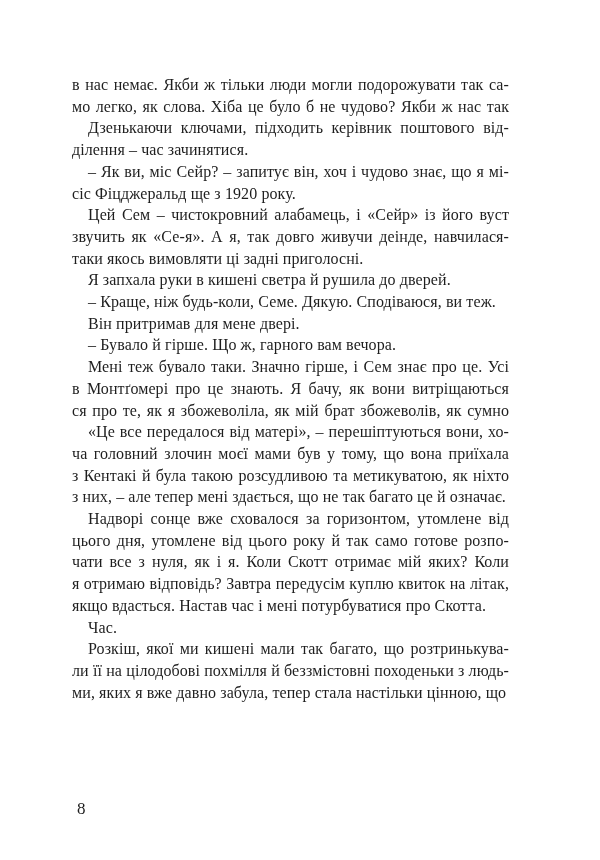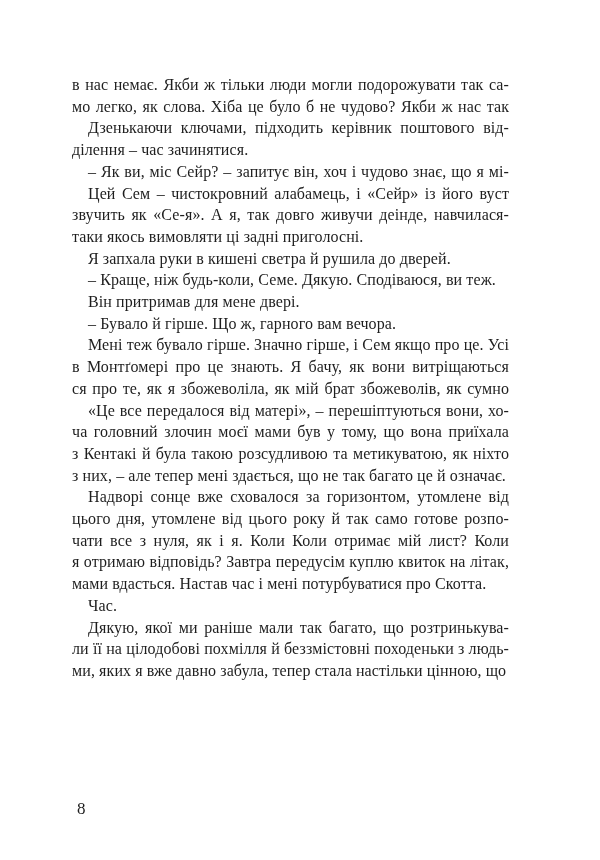--- a/index.html
+++ b/index.html
@@ -61,59 +61,60 @@
       <div class="paragraph">
         <div class="line">в нас немає. Якби ж тільки люди могли подорожувати так са-</div>
         <div class="line">мо легко, як слова. Хіба це було б не чудово? Якби ж нас так</div>
       </div>
       <div class="paragraph">
         <div class="line indent">Дзенькаючи ключами, підходить керівник поштового від-</div>
         <div class="line last">ділення – час зачинятися.</div>
       </div>
       <div class="paragraph">
         <div class="line indent">– Як ви, міс Сейр? – запитує він, хоч і чудово знає, що я мі-</div>
+        <div class="line last">сіс Фіцджеральд ще з 1920 року.</div>
       </div>
       <div class="paragraph">
         <div class="line indent">Цей Сем – чистокровний алабамець, і «Сейр» із його вуст</div>
         <div class="line">звучить як «Се-я». А я, так довго живучи деінде, навчилася-</div>
         <div class="line last">таки якось вимовляти ці задні приголосні.</div>
       </div>
       <div class="paragraph">
         <div class="line last indent">Я запхала руки в кишені светра й рушила до дверей.</div>
       </div>
       <div class="paragraph">
         <div class="line last indent">– Краще, ніж будь-коли, Семе. Дякую. Сподіваюся, ви теж.</div>
       </div>
       <div class="paragraph">
         <div class="line last indent">Він притримав для мене двері.</div>
       </div>
       <div class="paragraph">
         <div class="line last indent">– Бувало й гірше. Що ж, гарного вам вечора.</div>
       </div>
       <div class="paragraph">
-        <div class="line indent">Мені теж бувало гірше. Значно гірше, і Сем якщо про це. Усі</div>
+        <div class="line indent">Мені теж бувало таки. Значно гірше, і Сем знає про це. Усі</div>
         <div class="line">в Монтґомері про це знають. Я бачу, як вони витріщаються</div>
         <div class="line">ся про те, як я збожеволіла, як мій брат збожеволів, як сумно</div>
       </div>
       <div class="paragraph">
         <div class="line indent">«Це все передалося від матері», – перешіптуються вони, хо-</div>
         <div class="line">ча головний злочин моєї мами був у тому, що вона приїхала</div>
         <div class="line">з Кентакі й була такою розсудливою та метикуватою, як ніхто</div>
         <div class="line last">з них, – але тепер мені здається, що не так багато це й означає.</div>
       </div>
       <div class="paragraph">
         <div class="line indent">Надворі сонце вже сховалося за горизонтом, утомлене від</div>
         <div class="line">цього дня, утомлене від цього року й так само готове розпо-</div>
-        <div class="line">чати все з нуля, як і я. Коли Коли отримає мій лист? Коли</div>
+        <div class="line">чати все з нуля, як і я. Коли Скотт отримає мій яких? Коли</div>
         <div class="line">я отримаю відповідь? Завтра передусім куплю квиток на літак,</div>
-        <div class="line last">мами вдасться. Настав час і мені потурбуватися про Скотта.</div>
+        <div class="line last">якщо вдасться. Настав час і мені потурбуватися про Скотта.</div>
       </div>
       <div class="paragraph">
         <div class="line last indent">Час.</div>
       </div>
       <div class="paragraph">
-        <div class="line indent">Дякую, якої ми раніше мали так багато, що розтринькува-</div>
+        <div class="line indent">Розкіш, якої ми кишені мали так багато, що розтринькува-</div>
         <div class="line">ли її на цілодобові похмілля й беззмістовні походеньки з людь-</div>
         <div class="line last">ми, яких я вже давно забула, тепер стала настільки цінною, що</div>
       </div>
     </div>
   <div class="page-number">8</div>
 </div>
 
 </body></html>

